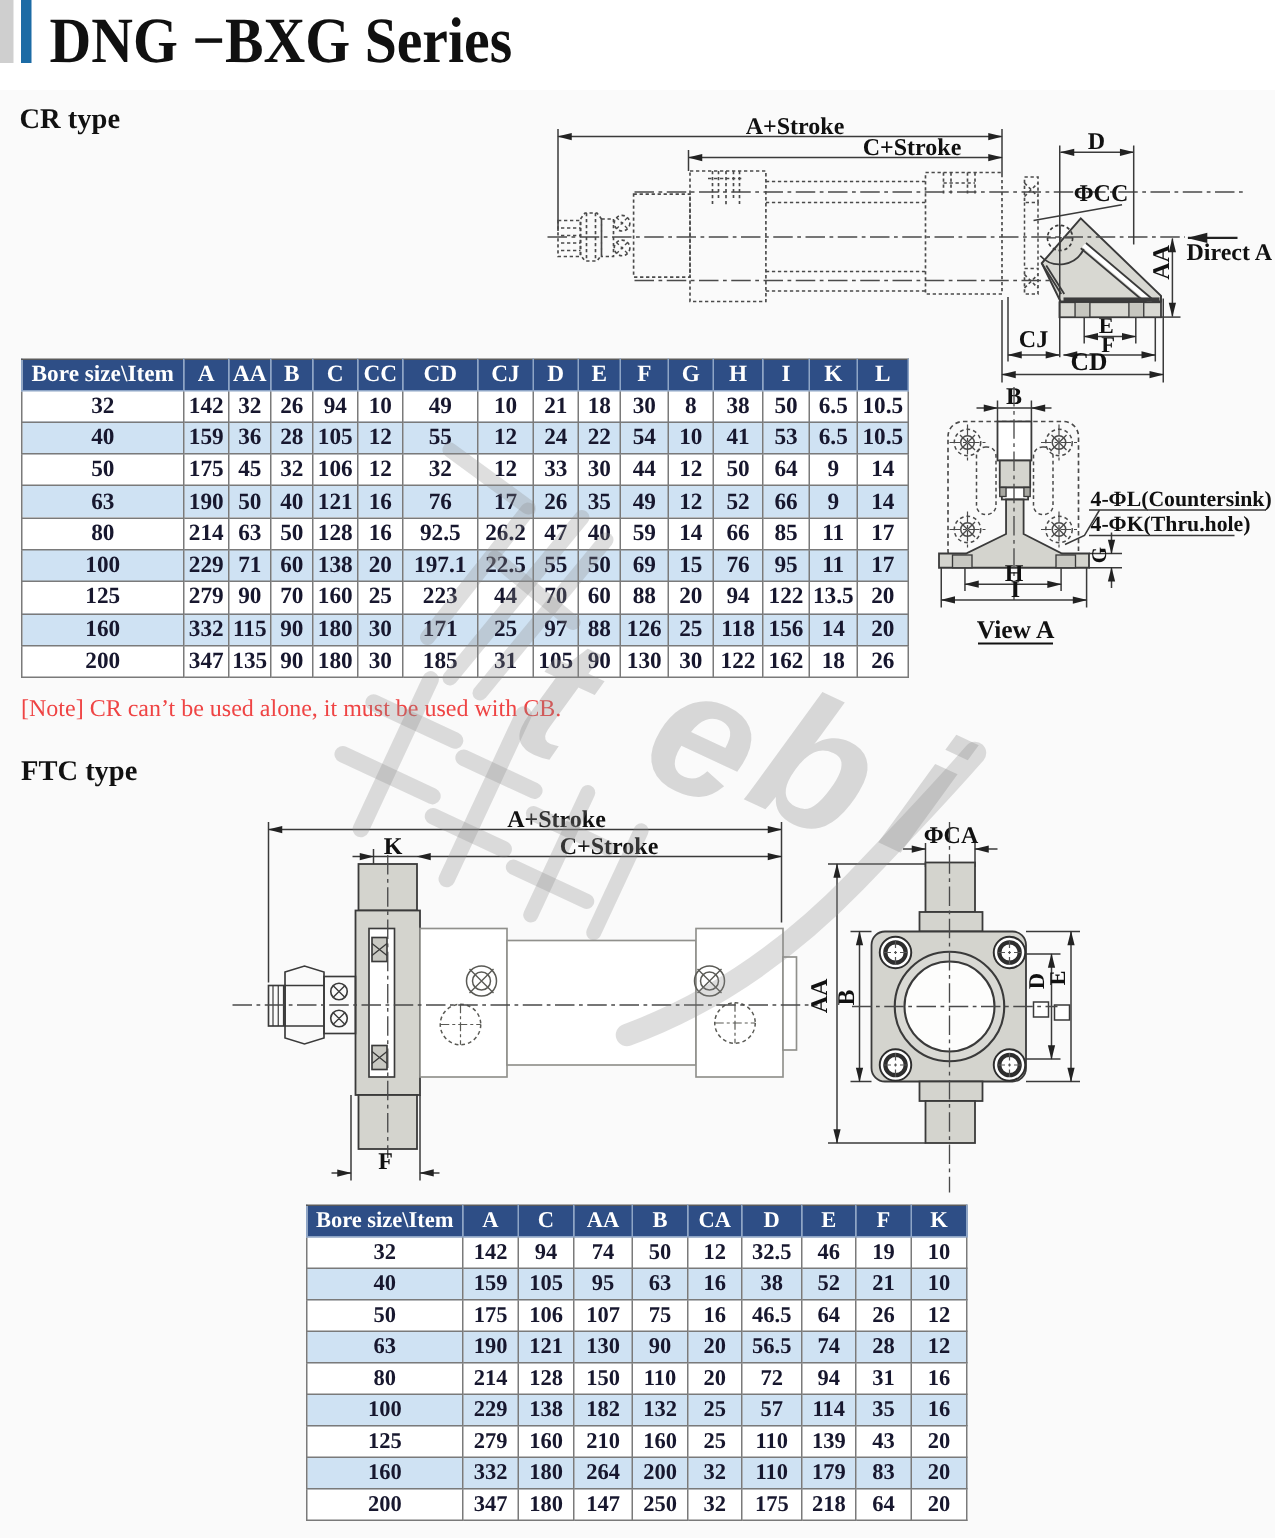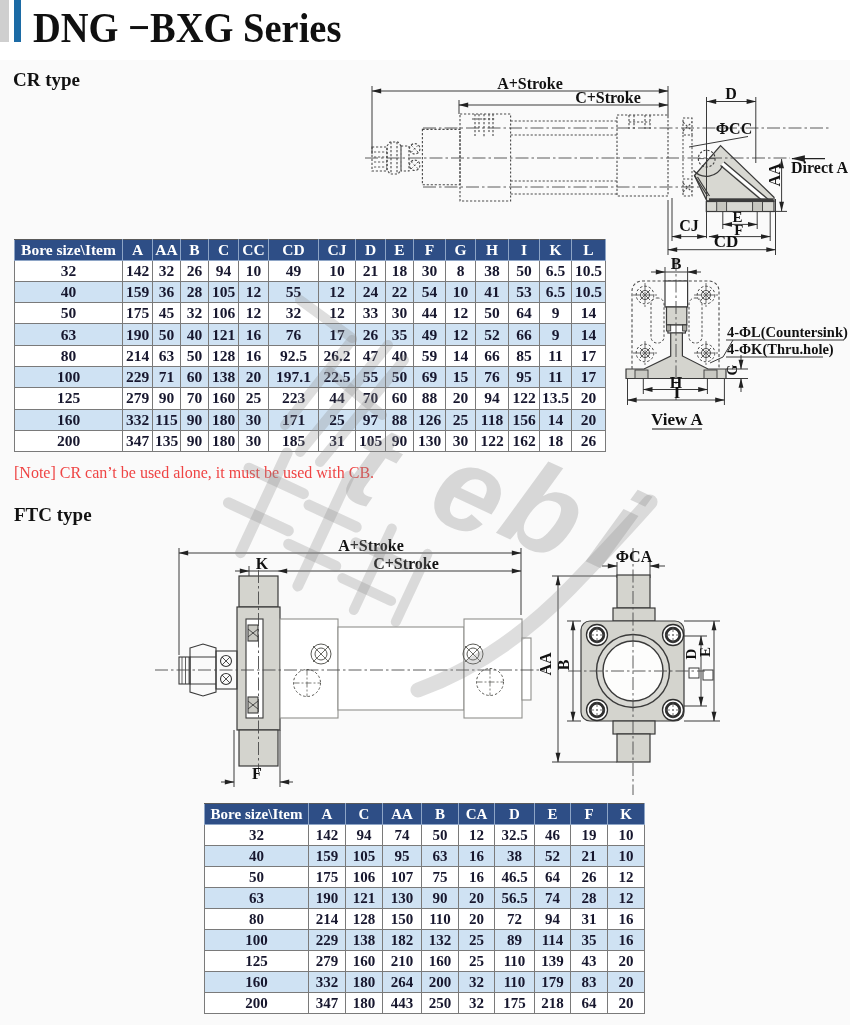--- a/index.html
+++ b/index.html
@@ -360,21 +360,21 @@
         <td>31</td>
         <td>16</td>
       </tr>
 <tr class="r1">
         <td>100</td>
         <td>229</td>
         <td>138</td>
         <td>182</td>
         <td>132</td>
         <td>25</td>
-        <td>89</td>
+        <td>57</td>
         <td>114</td>
         <td>35</td>
         <td>16</td>
       </tr>
 <tr class="r0">
         <td>125</td>
         <td>279</td>
         <td>160</td>
         <td>210</td>
         <td>160</td>
@@ -393,21 +393,21 @@
         <td>32</td>
         <td>110</td>
         <td>179</td>
         <td>83</td>
         <td>20</td>
       </tr>
 <tr class="r0">
         <td>200</td>
         <td>347</td>
         <td>180</td>
-        <td>443</td>
+        <td>147</td>
         <td>250</td>
         <td>32</td>
         <td>175</td>
         <td>218</td>
         <td>64</td>
         <td>20</td>
       </tr>
 </tbody>
   </table>
 

